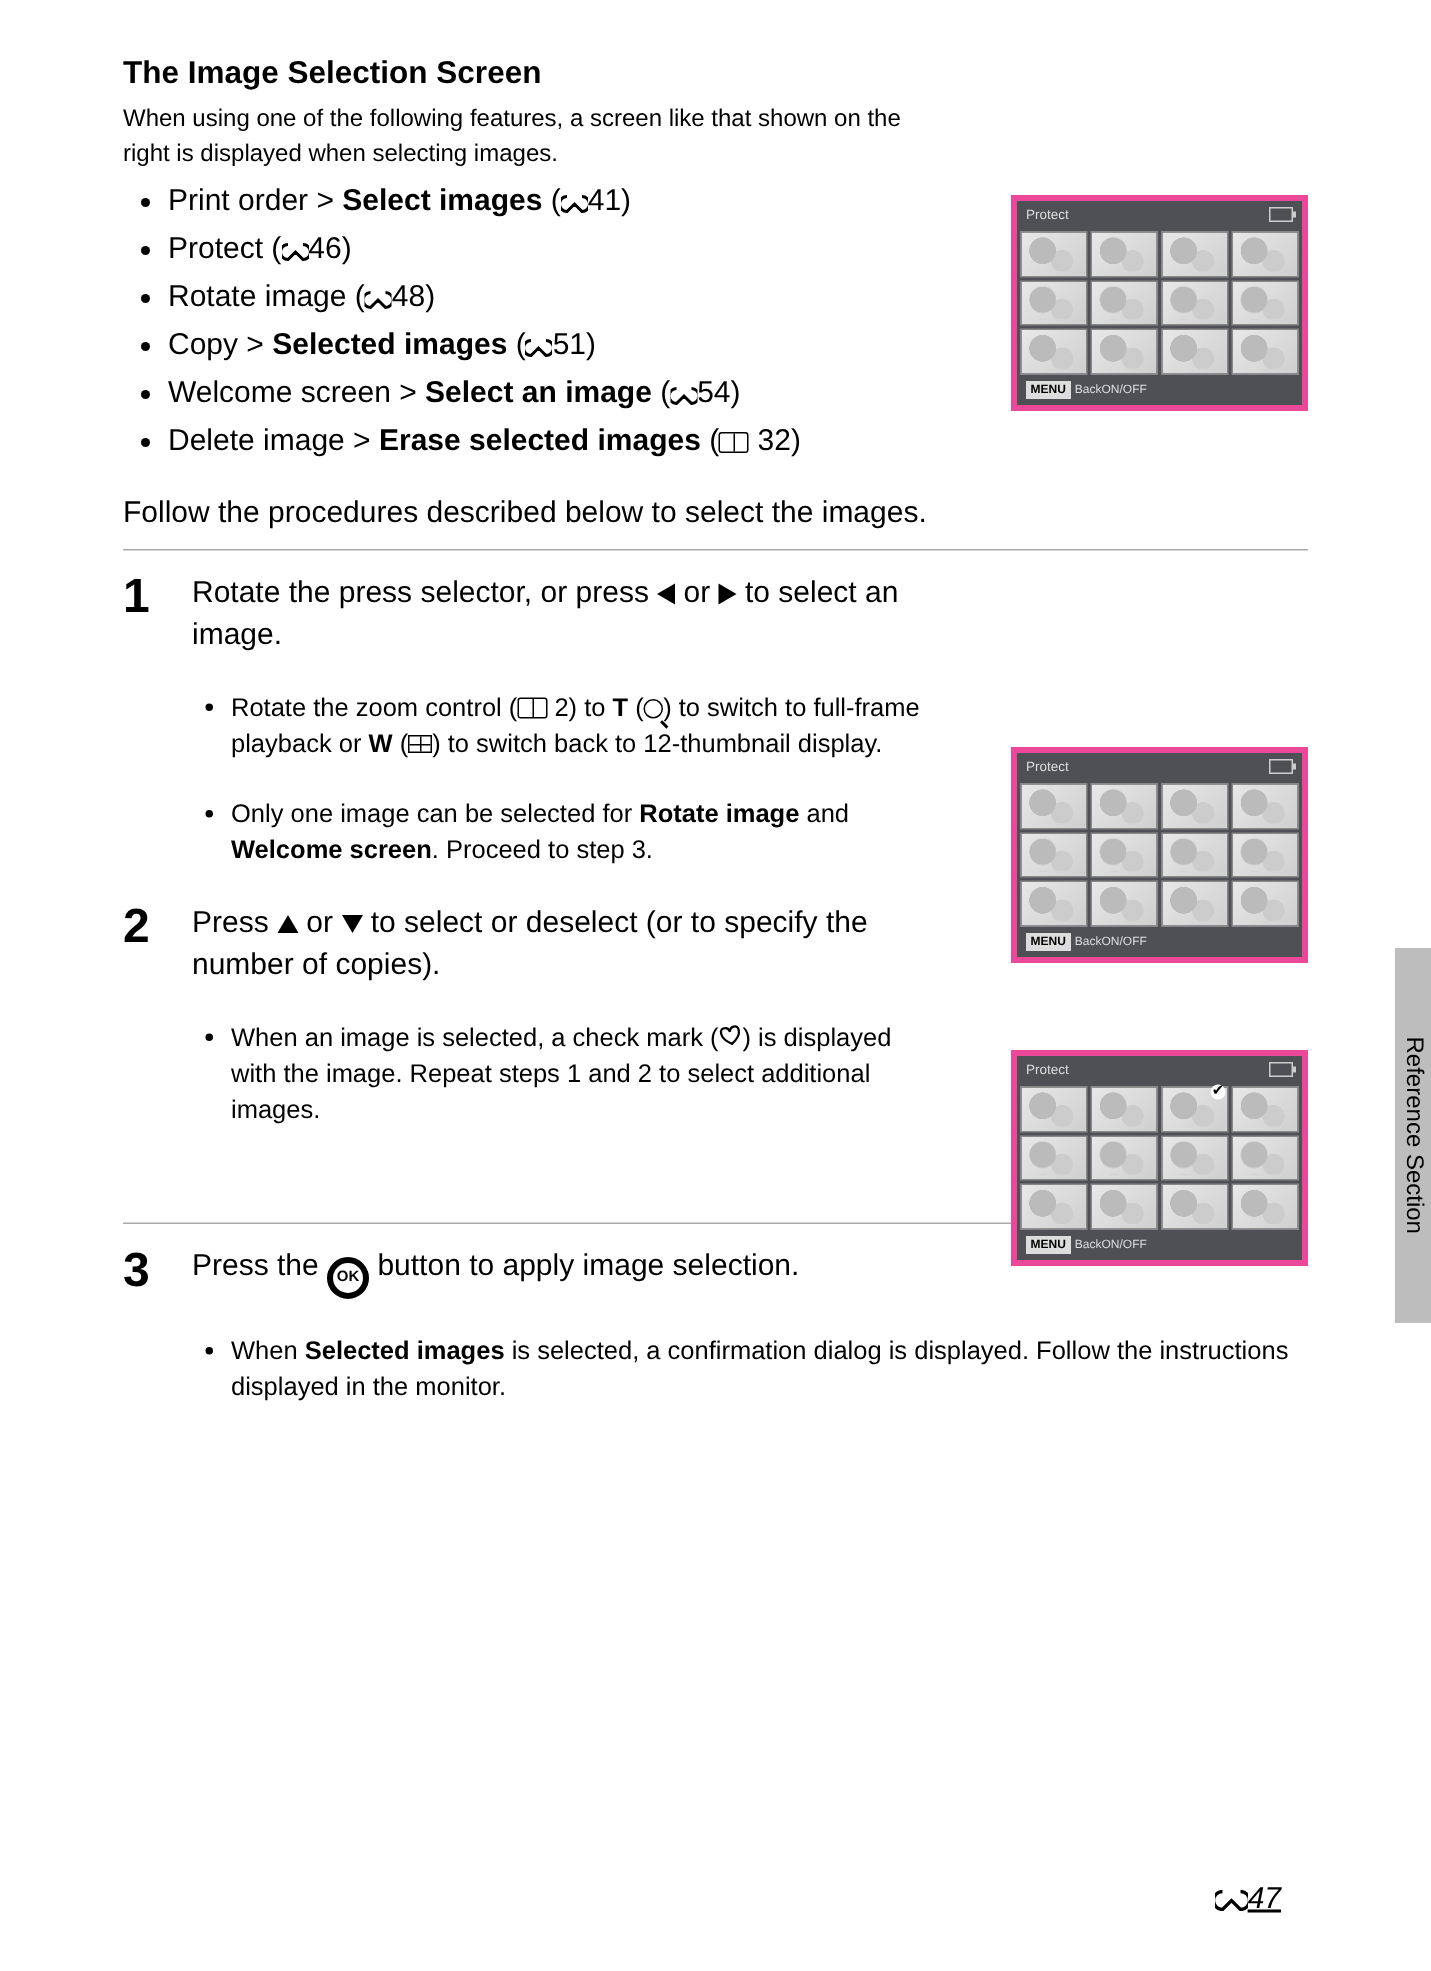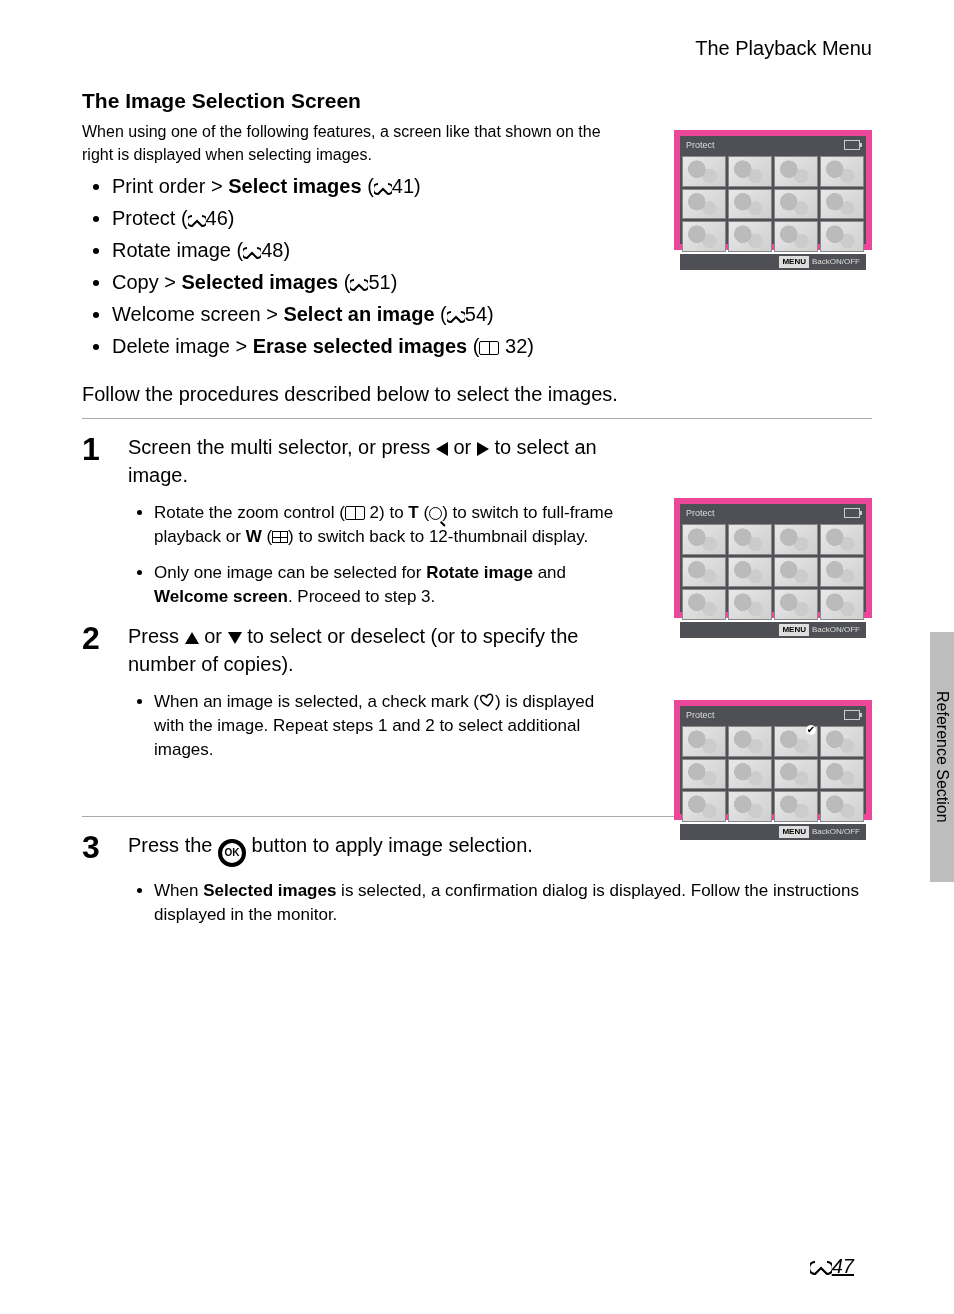--- a/index.html
+++ b/index.html
@@ -9,29 +9,29 @@
   .intro{max-width:540px;font-size:16px;}
   ul.feat{margin:6px 0 20px 0;padding-left:30px;font-size:20px;}
   ul.feat li{margin:4px 0;}
   .sub{font-size:20px;margin:14px 0 10px 0;}
   hr.sep{border:none;border-top:1px solid #aaa;margin:10px 0 14px 0;}
   .step-row{display:flex;gap:14px;}
   .stepnum{font-weight:700;font-size:32px;line-height:1;width:32px;flex:none;}
   .stepbody{flex:1;}
   .stepbody .title{font-size:20px;}
   .stepbody ul{padding-left:26px;margin:8px 0 14px 0;font-size:17px;}
-  .stepbody ul li{margin:12px 0;}
-  .lcd{position:absolute;right:82px;width:198px;height:120px;background:#4f5055;border:6px solid #ec4899;box-sizing:border-box;font-size:9px;color:#ddd;}
+  .stepbody ul li{margin:23px 0;}
+  .lcd{position:absolute;right:82px;width:198px;height:144px;background:#4f5055;border:4px solid #ec4899;box-sizing:border-box;font-size:9px;color:#ddd;}
   .lcd .lcd-top{height:18px;display:flex;align-items:center;justify-content:space-between;padding:0 6px;background:#4f5055;}
   .lcd .grid{display:grid;grid-template-columns:repeat(4,1fr);grid-template-rows:repeat(3,1fr);gap:2px;padding:2px;height:100px;box-sizing:border-box;}
   .lcd .cell{background:linear-gradient(135deg,#e8e8e8,#cfcfcf);border:1px solid #888;position:relative;}
   .lcd .cell::after{content:"";position:absolute;inset:3px;background:
     radial-gradient(circle at 30% 40%, #bbb 0 30%, transparent 31%),
     radial-gradient(circle at 65% 70%, #ccc 0 25%, transparent 26%);}
-  .lcd .lcd-bot{height:16px;display:flex;align-items:center;justify-content:flex-end;padding:0 6px;background:#4f5055;font-size:8px;}
+  .lcd .lcd-bot{height:16px;display:flex;align-items:center;justify-content:flex-start;padding:0 6px;background:#4f5055;font-size:8px;}
   .lcd .menubox{display:inline-block;background:#ddd;color:#000;padding:0 3px;font-weight:700;margin-right:3px;}
   .batt{display:inline-block;width:14px;height:8px;border:1px solid #ccc;position:relative;}
   .batt::after{content:"";position:absolute;right:-3px;top:2px;width:2px;height:4px;background:#ccc;}
   .check::before{content:"✔";position:absolute;top:-2px;right:1px;font-size:10px;color:#000;background:#fff;border-radius:50%;width:10px;height:10px;line-height:10px;text-align:center;}
   .side-tab{position:absolute;right:0;top:632px;width:24px;height:250px;background:#bdbdbd;display:flex;align-items:center;justify-content:center;}
   .side-tab span{writing-mode:vertical-rl;font-size:16px;}
   .page-num{position:absolute;right:100px;bottom:34px;font-size:20px;font-style:italic;text-decoration:underline;}
   .ref-icon{display:inline-block;vertical-align:-2px;}
   .ref-icon svg{display:block;}
   .tri{display:inline-block;width:0;height:0;vertical-align:middle;}
@@ -49,21 +49,20 @@
   .grid-ic::after{content:"";position:absolute;top:50%;left:0;right:0;border-top:1.5px solid #000;}
   .heart{display:inline-block;transform:rotate(-10deg);}
   .heart svg{display:block;}
   b{font-weight:700;}
 </style>
 </head>
 <body>
 
 <div class="page">
 
-  <div class="header-right">The Playback Menu</div>
 
   <div class="section-title">The Image Selection Screen</div>
   <div class="intro">When using one of the following features, a screen like that shown on the right is displayed when selecting images.</div>
 
   <div class="lcd" style="top:130px;">
     <div class="lcd-top">
         <span>Protect</span>
         <span class="batt"></span>
       </div>
     <div class="grid">
@@ -117,21 +116,21 @@
     </li>
   </ul>
 
   <div class="sub">Follow the procedures described below to select the images.</div>
   <hr class="sep">
 
   <div class="step-row">
     <div class="stepnum">1</div>
     <div class="stepbody" style="max-width:490px;">
       <div class="title">
-        <span>Screen the multi selector, or press </span><span class="tri l"></span><span> or </span><span class="tri r"></span><span> to select an image.</span>
+        <span>Rotate the press selector, or press </span><span class="tri l"></span><span> or </span><span class="tri r"></span><span> to select an image.</span>
       </div>
       <ul>
         <li>
           <span>Rotate the zoom control (</span><span class="book"></span><span> 2) to </span><b>T</b><span> (</span><span class="mag"></span><span>) to switch to full-frame playback or </span><b>W</b><span> (</span><span class="grid-ic"></span><span>) to switch back to 12-thumbnail display.</span>
         </li>
         <li>
           <span>Only one image can be selected for </span><b>Rotate image</b><span> and </span><b>Welcome screen</b><span>. Proceed to step 3.</span>
         </li>
       </ul>
     </div>

